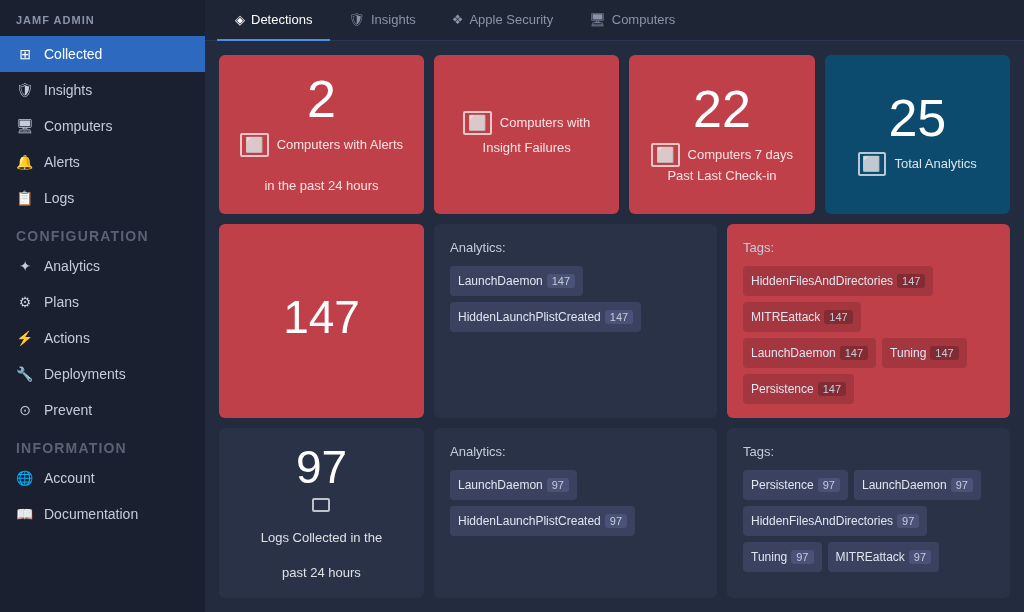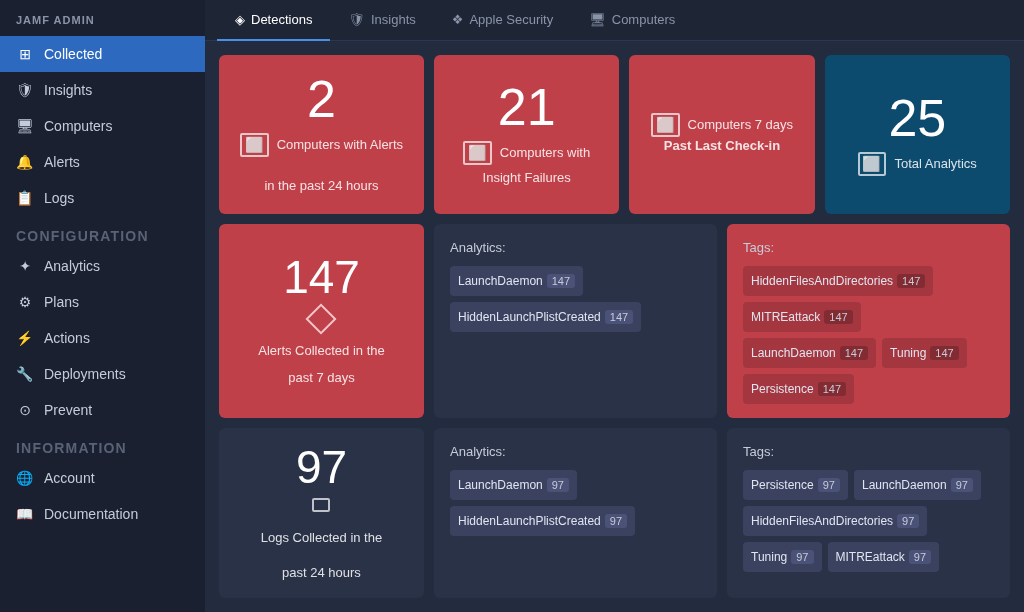--- a/index.html
+++ b/index.html
@@ -314,52 +314,47 @@
       <div class="stat-card red">
         <div class="stat-number">2</div>
         <div class="stat-icon-row">
           <span style="font-size:15px; border:2px solid rgba(255,255,255,0.7); padding:1px 3px; border-radius:2px;">⬜</span>
           <span class="stat-label">Computers with Alerts</span>
         </div>
         <div class="stat-label" style="margin-top:20px;">in the past 24 hours</div>
       </div>
 
       <div class="stat-card red">
-        <div class="stat-number">21</div>
         <div class="stat-icon-row">
           <span style="font-size:15px; border:2px solid rgba(255,255,255,0.7); padding:1px 3px; border-radius:2px;">⬜</span>
           <span class="stat-label">Computers with</span>
         </div>
         <div class="stat-label" style="margin-top:4px;">Insight Failures</div>
       </div>
 
       <div class="stat-card red">
+        <div class="stat-number">22</div>
         <div class="stat-icon-row">
           <span style="font-size:15px; border:2px solid rgba(255,255,255,0.7); padding:1px 3px; border-radius:2px;">⬜</span>
           <span class="stat-label">Computers 7 days</span>
         </div>
-        <div class="stat-label" style="margin-top:0;font-weight:bold;">Past Last Check-in</div>
+        <div class="stat-label" style="margin-top:0;">Past Last Check-in</div>
       </div>
 
       <div class="stat-card dark">
         <div class="stat-number">25</div>
         <div class="stat-icon-row">
           <span style="font-size:15px; border:2px solid rgba(255,255,255,0.7); padding:1px 3px; border-radius:2px;">⬜</span>
           <span class="stat-label">Total Analytics</span>
         </div>
       </div>
     </div>
 
     <div class="mid-left" style="grid-column:1; grid-row:2;">
       <div class="stat-number" style="font-size:46px;">147</div>
-      <div style="display:flex; align-items:center; justify-content:center; gap:8px; flex-direction:column;">
-        <div style="width:22px;height:22px;border:2.5px solid rgba(255,255,255,0.7);transform:rotate(45deg); margin-bottom:4px;"></div>
-        <div class="stat-label">Alerts Collected in the</div>
-        <div class="stat-label">past 7 days</div>
-      </div>
     </div>
 
     <div class="mid-analytics" style="grid-column:2; grid-row:2;">
       <div style="margin-bottom:10px;">
         <span class="analytics-label">Analytics:</span>
       </div>
       <div class="tag-row">
         <div class="tag">
           <span>LaunchDaemon</span>
           <span class="tag-count">147</span>

